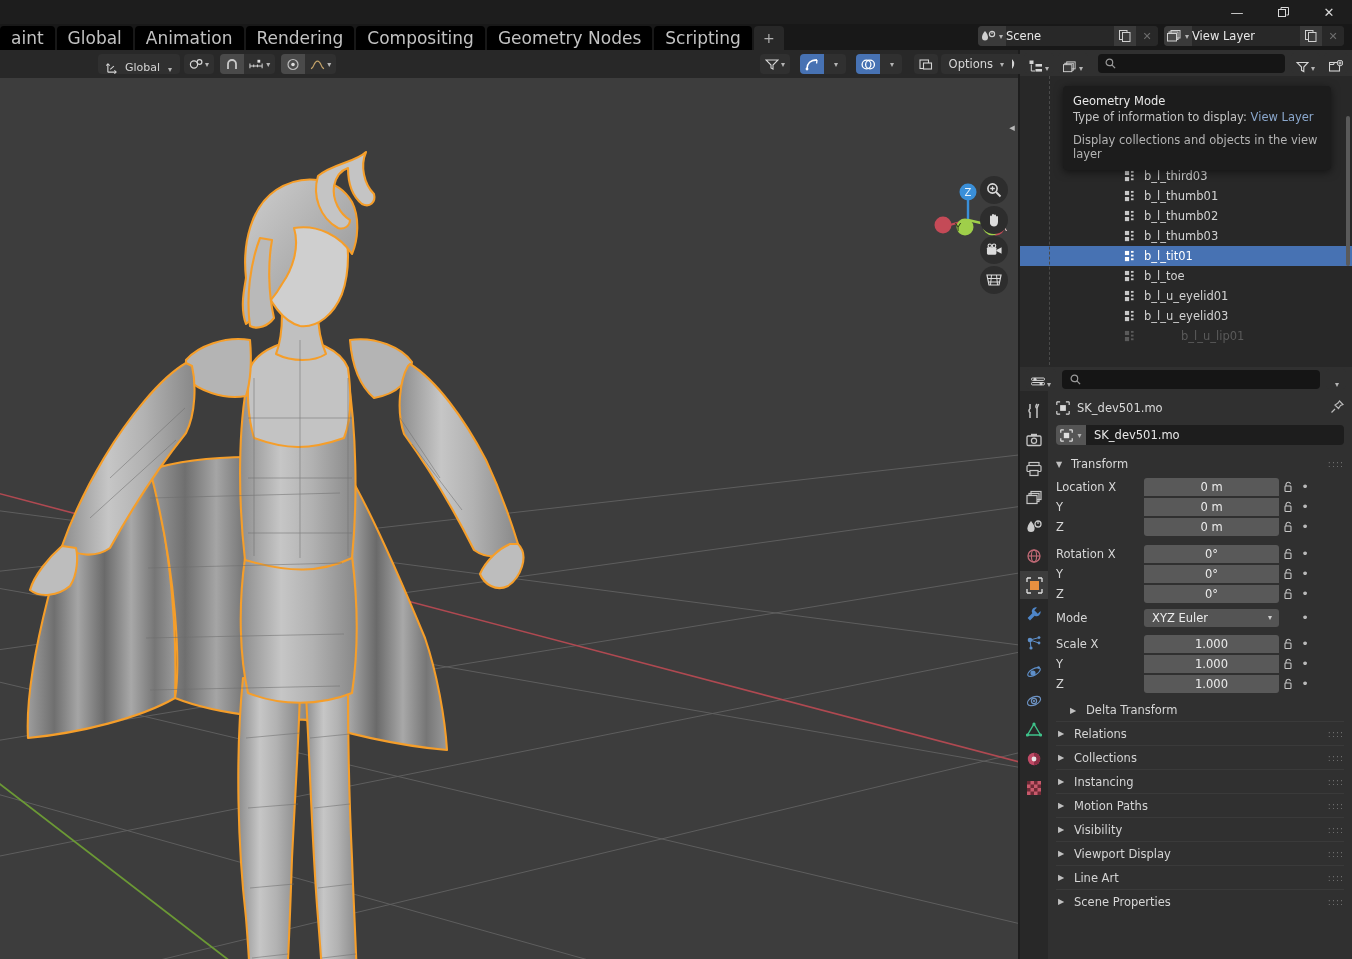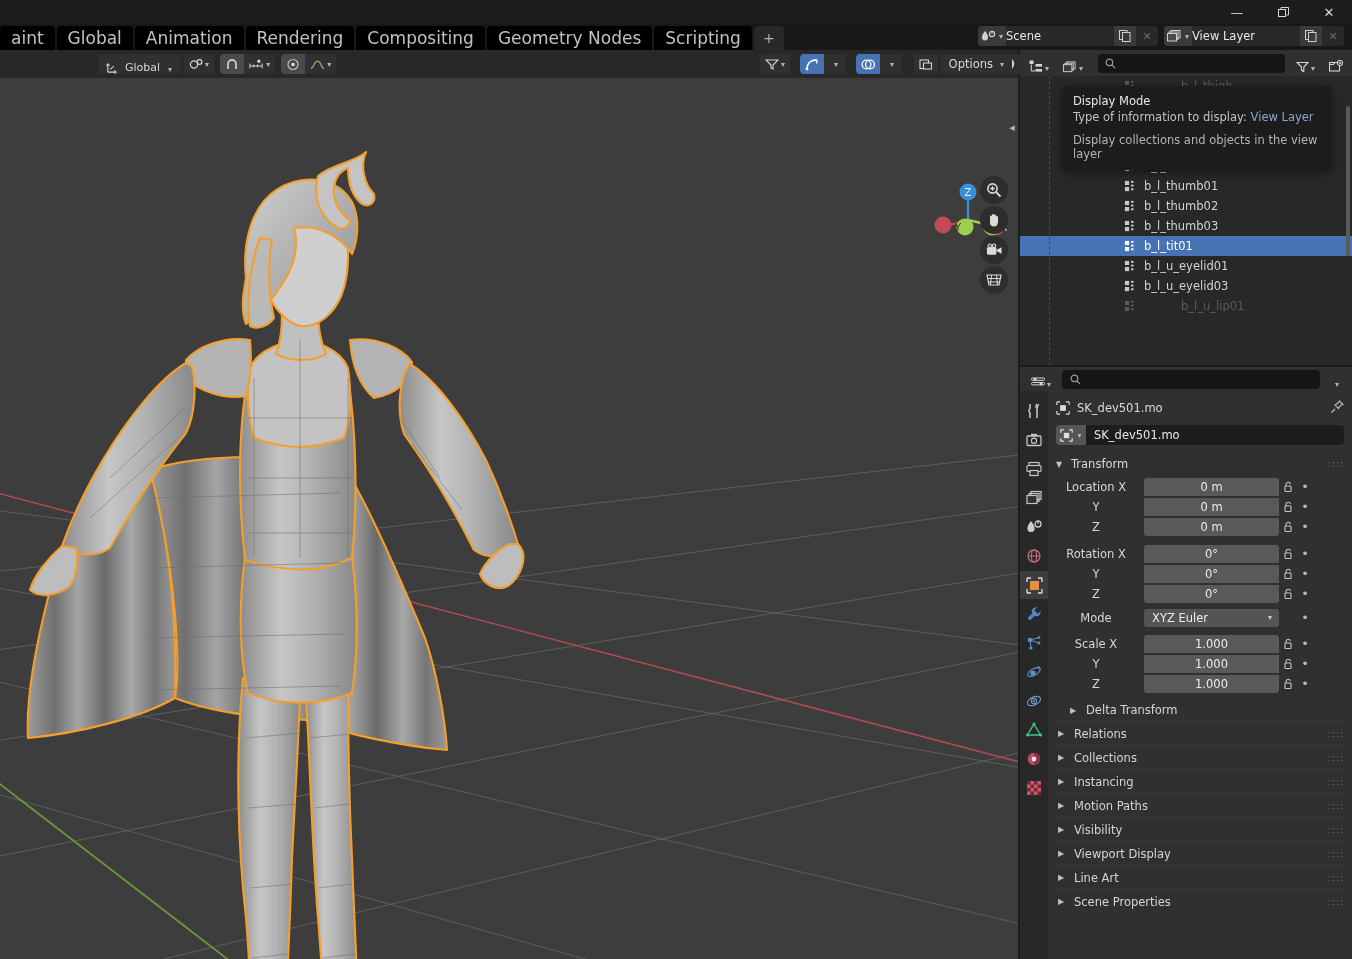--- a/index.html
+++ b/index.html
@@ -104,21 +104,21 @@
   }
   .ol-header {
     position: absolute; left: 0; top: 0; width: 332px; height: 26px;
     background: #303030; display: flex; align-items: center; padding: 0 4px;
   }
   .ol-search {
     flex: 1; height: 19px; background: #151515; border-radius: 4px; margin: 0 6px;
     display: flex; align-items: center; padding: 0 7px; color: #8a8a8a; font-size: 11px; gap: 5px;
   }
   .ol-body {
-    position: absolute; left: 0; top: 26px; width: 332px; height: 289px;
+    position: absolute; left: 0; top: 36px; width: 332px; height: 289px;
     background: #282828; overflow: hidden; text-align: center;
   }
   .ol-row {
     height: 20px; display: flex; align-items: center; padding-left: 104px;
     color: #d2d2d2; font-size: 11.5px; gap: 7px; position: relative;
   }
   .ol-row.sel { background: #4772b3; color: #ffffff; }
   .ol-row.dim { color: #5a5a5a; gap: 44px; }
   .bone-ico { width: 13px; height: 13px; flex: none; }
   .ol-dashline {
@@ -180,21 +180,21 @@
     display: flex; align-items: center; padding: 0 8px; color: #e8e8e8; font-size: 11.5px;
   }
   .panel-head {
     display: flex; align-items: center; gap: 6px; height: 22px; margin-top: 8px;
     color: #d8d8d8; font-size: 11.5px;
   }
   .tri { font-size: 8px; color: #c0c0c0; width: 9px; }
   .grip { margin-left: auto; color: #737373; font-size: 9px; letter-spacing: 1px; }
 
   .frow { display: flex; align-items: center; height: 19px; margin-bottom: 1px; }
-  .flabel { width: 88px; text-align: center; padding-right: 8px; color: #d6d6d6; font-size: 11.5px; }
+  .flabel { width: 88px; text-align: left; padding-right: 8px; color: #d6d6d6; font-size: 11.5px; }
   .fval {
     width: 135px; height: 18px; background: #595959; border-radius: 3px;
     display: flex; align-items: center; justify-content: center; color: #ececec; font-size: 11.5px;
   }
   .fval.mid { border-radius: 0; }
   .fval.top { border-radius: 3px 3px 0 0; }
   .fval.bot { border-radius: 0 0 3px 3px; }
   .fval.drop {
     background: #545454; justify-content: flex-start; padding: 0 8px; position: relative;
   }
@@ -680,49 +680,59 @@
         <span>b_l_tit01</span>
       </div>
       <div class="ol-row">
         <svg class="bone-ico" viewBox="0 0 14 14">
           <rect x="1" y="1" width="4.5" height="4.5" fill="#c9c9c9"></rect>
             <rect x="7.5" y="1" width="2.8" height="2" fill="#c9c9c9"></rect>
           <rect x="1" y="7.5" width="4.5" height="4.5" fill="#c9c9c9"></rect>
             <rect x="7.5" y="5" width="2.8" height="2" fill="#c9c9c9"></rect>
           <rect x="7.5" y="9" width="2.8" height="2" fill="#c9c9c9"></rect>
         </svg>
-        <span>b_l_u_eyelid01</span>
+        <span>b_l_toe</span>
       </div>
       <div class="ol-row">
         <svg class="bone-ico" viewBox="0 0 14 14">
           <rect x="1" y="1" width="4.5" height="4.5" fill="#c9c9c9"></rect>
             <rect x="7.5" y="1" width="2.8" height="2" fill="#c9c9c9"></rect>
           <rect x="1" y="7.5" width="4.5" height="4.5" fill="#c9c9c9"></rect>
             <rect x="7.5" y="5" width="2.8" height="2" fill="#c9c9c9"></rect>
           <rect x="7.5" y="9" width="2.8" height="2" fill="#c9c9c9"></rect>
         </svg>
+        <span>b_l_u_eyelid01</span>
+      </div>
+      <div class="ol-row">
+        <svg class="bone-ico" viewBox="0 0 14 14">
+          <rect x="1" y="1" width="4.5" height="4.5" fill="#c9c9c9"></rect>
+            <rect x="7.5" y="1" width="2.8" height="2" fill="#c9c9c9"></rect>
+          <rect x="1" y="7.5" width="4.5" height="4.5" fill="#c9c9c9"></rect>
+            <rect x="7.5" y="5" width="2.8" height="2" fill="#c9c9c9"></rect>
+          <rect x="7.5" y="9" width="2.8" height="2" fill="#c9c9c9"></rect>
+        </svg>
         <span>b_l_u_eyelid03</span>
       </div>
       <div class="ol-row dim">
         <svg class="bone-ico" viewBox="0 0 14 14">
           <rect x="1" y="1" width="4.5" height="4.5" fill="#5a5a5a"></rect>
             <rect x="7.5" y="1" width="2.8" height="2" fill="#5a5a5a"></rect>
           <rect x="1" y="7.5" width="4.5" height="4.5" fill="#5a5a5a"></rect>
             <rect x="7.5" y="5" width="2.8" height="2" fill="#5a5a5a"></rect>
           <rect x="7.5" y="9" width="2.8" height="2" fill="#5a5a5a"></rect>
         </svg>
         <span>b_l_u_lip01</span>
       </div>
       <div class="ol-scroll"></div>
     </div>
   </div>
   <div class="ol-dashline"></div>
 
   <div class="tooltip">
-    <div class="tt-title">Display Mode</div>
+    <div class="tt-title">Geometry Mode</div>
     <div class="tt-line">
       <span>Type of information to display:</span>
       <span class="tt-val">View Layer</span>
     </div>
     <div class="tt-desc">Display collections and objects in the view layer</div>
   </div>
 
   <div class="props">
     <div class="pr-header">
       <div class="hbtn" style="margin:0;padding:0 5px">

